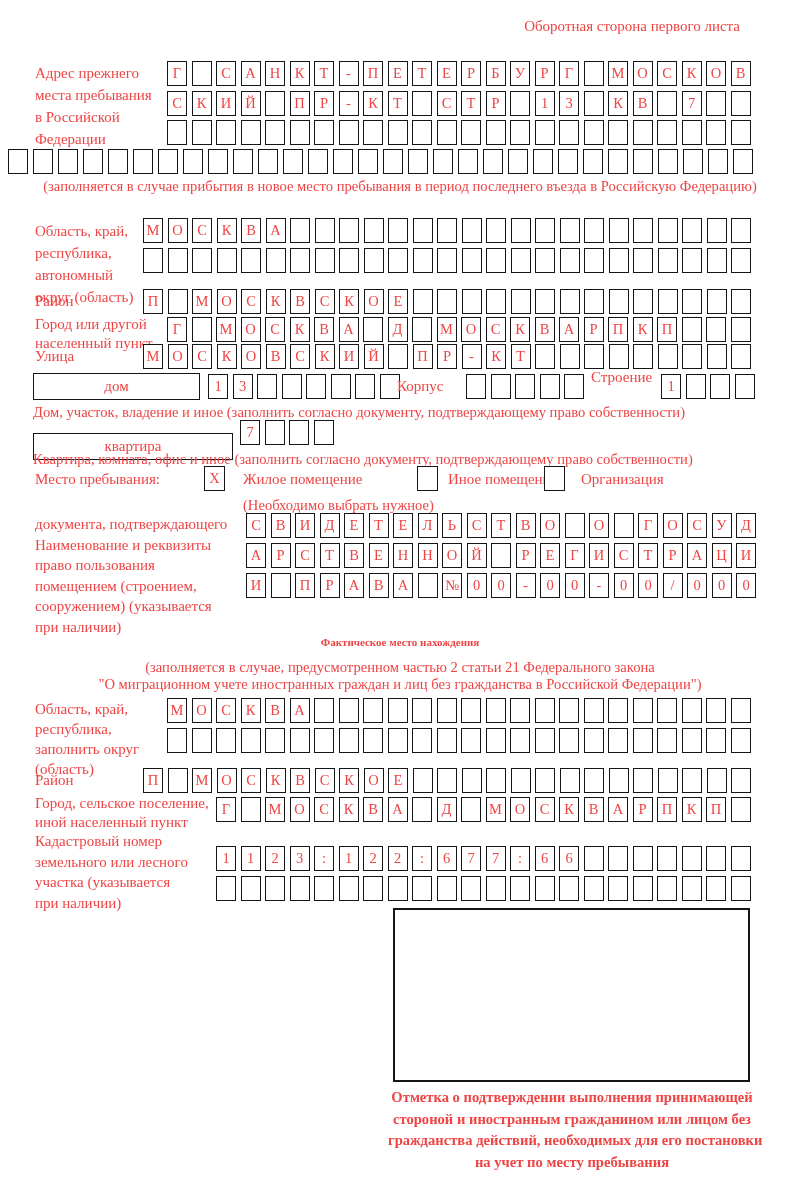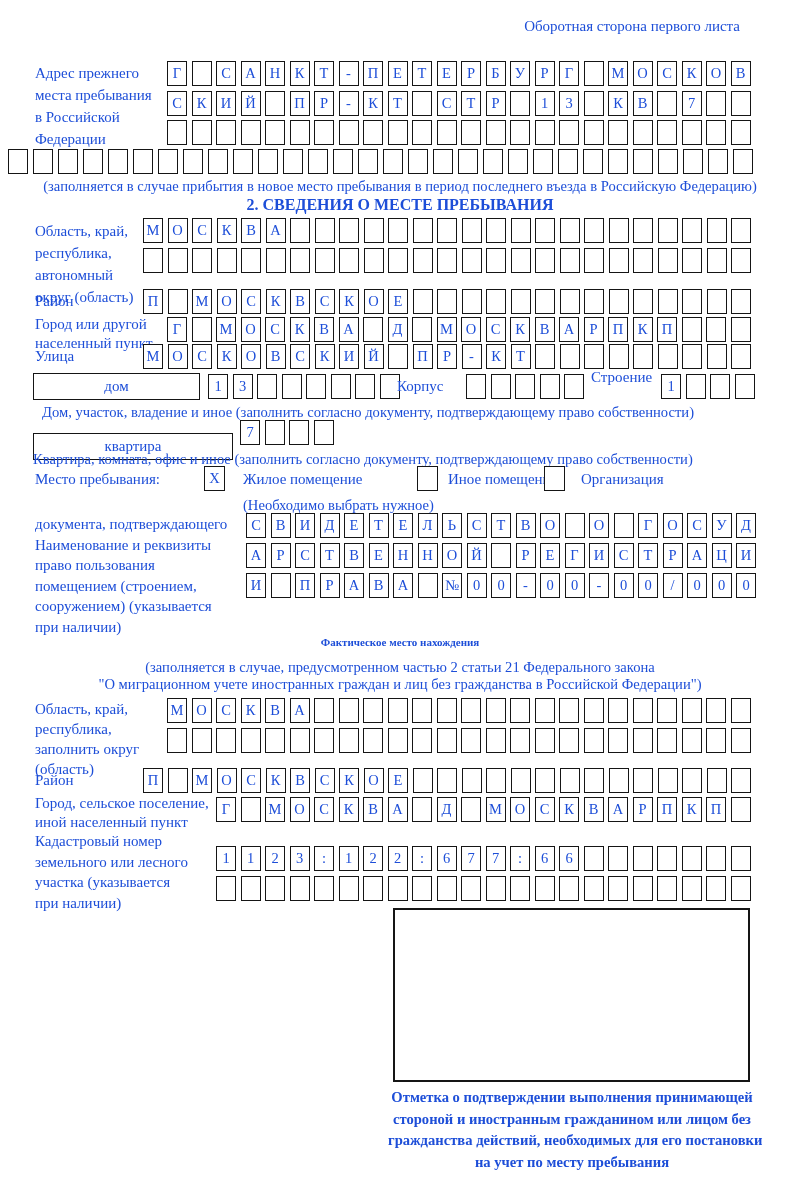--- a/index.html
+++ b/index.html
@@ -1,16 +1,16 @@
 <!DOCTYPE html>
 <html><head>
 <meta charset="utf-8">
 <style>
   html,body{margin:0;padding:0;background:#fff;}
-  .page{position:relative;width:800px;height:1180px;background:#ffffff;color:#1d4ed8;
+  .page{position:relative;width:800px;height:1180px;background:#ffffff;color:#ef4444;
         font-family:"Liberation Serif","DejaVu Serif",serif;overflow:hidden;}
   .abs{position:absolute;}
   .txt{font-size:15px;line-height:1.25;white-space:nowrap;}
   .cap{font-size:14.6px;white-space:nowrap;}
   .center{width:100%;text-align:center;}
   .bold{font-weight:bold;}
   .lines div{white-space:nowrap;}
   .lh22 div{line-height:22px;}
   .lh20 div{line-height:20px;}
   .lh21 div{line-height:20.5px;}
@@ -145,21 +145,20 @@
       <span class="cell"></span>
       <span class="cell"></span>
       <span class="cell"></span>
       <span class="cell"></span>
       <span class="cell"></span>
       <span class="cell"></span>
       <span class="cell"></span>
     </div>
   <div class="abs cap center" style="top:178px;">(заполняется в случае прибытия в новое место пребывания в период последнего въезда в Российскую Федерацию)</div>
 
-  <div class="abs center bold" style="top:196px;font-size:16px;">2. СВЕДЕНИЯ О МЕСТЕ ПРЕБЫВАНИЯ</div>
 
   <div class="abs txt lines lh22" style="left:35px;top:220px;">
       <div>Область, край,</div>
       <div>республика,</div>
       <div>автономный</div>
       <div>округ (область)</div>
     </div>
   <div class="abs cells" style="left:143px;top:218px;">
       <span class="cell">М</span>
       <span class="cell">О</span>
@@ -323,21 +322,21 @@
       <span class="cell"></span>
       <span class="cell"></span>
     </div>
   <div class="abs txt" style="left:591px;top:368px;">Строение</div>
   <div class="abs cells" style="left:661px;top:374px;">
       <span class="cell">1</span>
       <span class="cell"></span>
       <span class="cell"></span>
       <span class="cell"></span>
     </div>
-  <div class="abs cap" style="left:33px;top:404px;margin-left:9px;">Дом, участок, владение и иное (заполнить согласно документу, подтверждающему право собственности)</div>
+  <div class="abs cap" style="left:33px;top:404px;">Дом, участок, владение и иное (заполнить согласно документу, подтверждающему право собственности)</div>
 
   <div class="legend-box" style="left:33px;top:433px;width:200px;">квартира</div>
   <div class="abs cells" style="left:240px;top:420px;">
       <span class="cell">7</span>
       <span class="cell"></span>
       <span class="cell"></span>
       <span class="cell"></span>
     </div>
   <div class="abs cap" style="left:33px;top:451px;">Квартира, комната, офис и иное (заполнить согласно документу, подтверждающему право собственности)</div>
 

